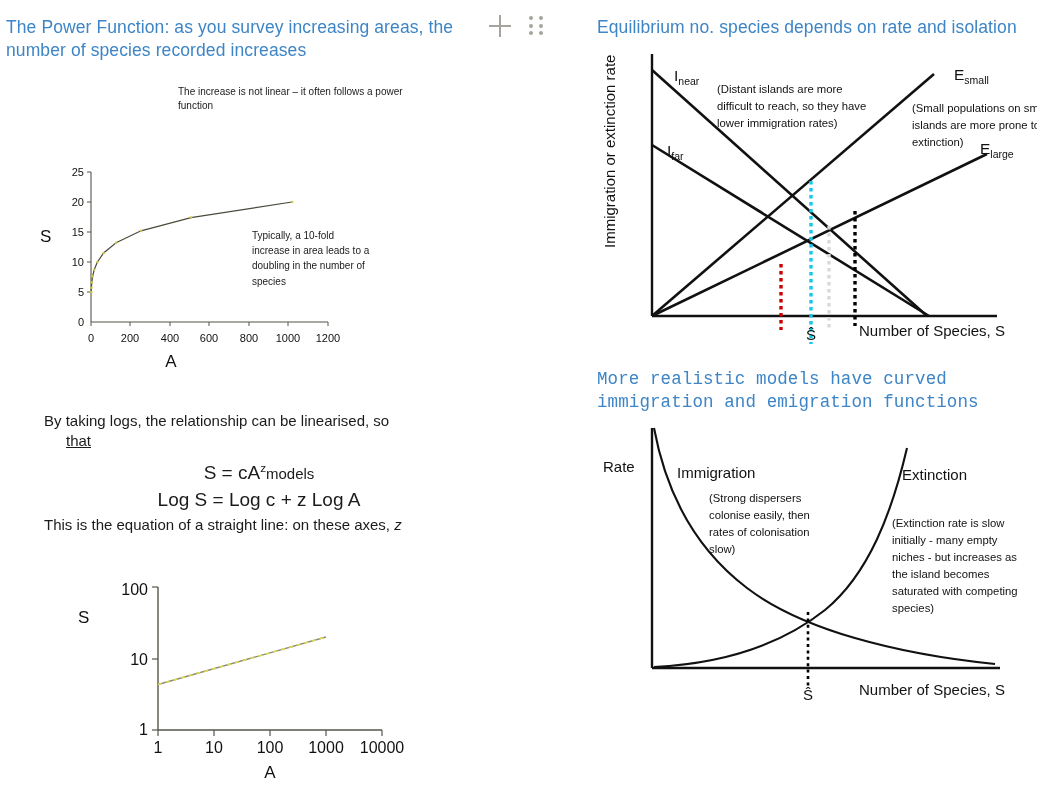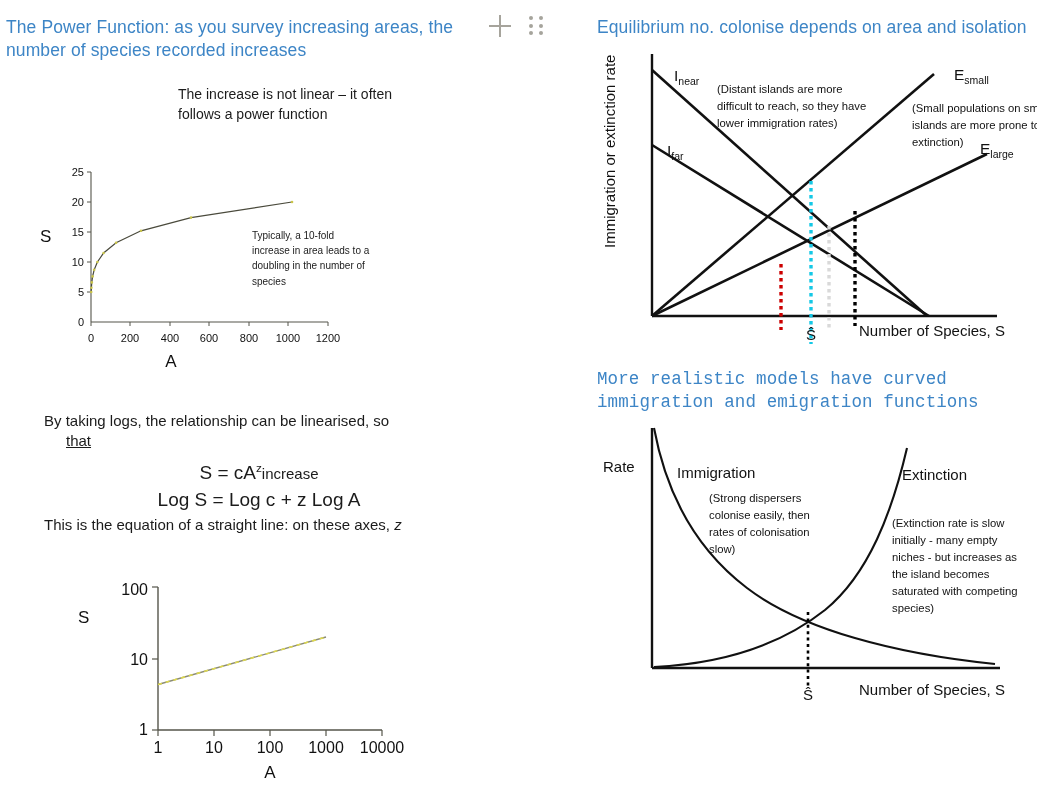--- a/index.html
+++ b/index.html
@@ -27,21 +27,21 @@
   #left-title {
     left: 6px;
     top: 16px;
     width: 460px;
   }
   #left-sub {
     position: absolute;
     left: 178px;
     top: 85px;
     width: 260px;
-    font-size: 14px;
+    font-size: 10px;
     line-height: 1.42;
     color: #1b1b1b;
   }
   #chart-linear {
     position: absolute;
     left: 38px;
     top: 162px;
     width: 400px;
     height: 220px;
   }
@@ -228,21 +228,21 @@
       <circle cx="254.0" cy="40.0" r="1.3"></circle>
     </g>
   </svg>
 </div>
 
 <div class="ann-box" id="ann-tenfold">Typically, a 10-fold increase in area leads to a doubling in the number of species</div>
 
 <div id="logs-text">
   <span>By taking logs, the relationship can be linearised, so</span>
   <span class="indent">that</span>
-  <span class="eq-line"><span>S = cA</span><sup class="zexp">z</sup><span class="eq-small">increase</span></span>
+  <span class="eq-line"><span>S = cA</span><sup class="zexp">z</sup><span class="eq-small">models</span></span>
   <span class="eq-line second">Log S = Log c + z Log A</span>
   <span><span>This is the equation of a straight line: on these axes, </span><em class="ital">z</em></span>
 </div>
 
 <div id="chart-log">
   <svg width="340" height="220" viewBox="0 0 340 220">
 
     <text class="svg-label" x="8" y="58" style="font-size:17px">S</text>
 
     <text class="svg-label" x="78" y="30" text-anchor="end" style="font-size:16px">100</text>
@@ -268,21 +268,21 @@
     <text class="svg-label" x="256" y="188" text-anchor="middle" style="font-size:16px">1000</text>
     <text class="svg-label" x="312" y="188" text-anchor="middle" style="font-size:16px">10000</text>
 
     <text class="svg-label" x="200" y="213" text-anchor="middle" style="font-size:17px">A</text>
 
     <line x1="88" y1="119.5" x2="256" y2="72" stroke="#8a8a76" stroke-width="1.3"></line>
     <line x1="88" y1="119.5" x2="256" y2="72" stroke="#ddd84e" stroke-width="1.6" stroke-dasharray="4 4"></line>
   </svg>
 </div>
 
-<div class="slide-title" id="right-title-1">Equilibrium no. colonise depends on area and isolation</div>
+<div class="slide-title" id="right-title-1">Equilibrium no. species depends on rate and isolation</div>
 
 <div id="diagram-equilibrium">
   <svg width="440" height="300" viewBox="0 0 440 300">
 
     <line x1="55" y1="6" x2="55" y2="268" stroke="#111" stroke-width="2.4"></line>
     <line x1="55" y1="268" x2="400" y2="268" stroke="#111" stroke-width="2.4"></line>
 
     <line x1="55" y1="22" x2="330" y2="268" stroke="#111" stroke-width="2.6"></line>
 
     <line x1="55" y1="97" x2="332" y2="268" stroke="#111" stroke-width="2.6"></line>

